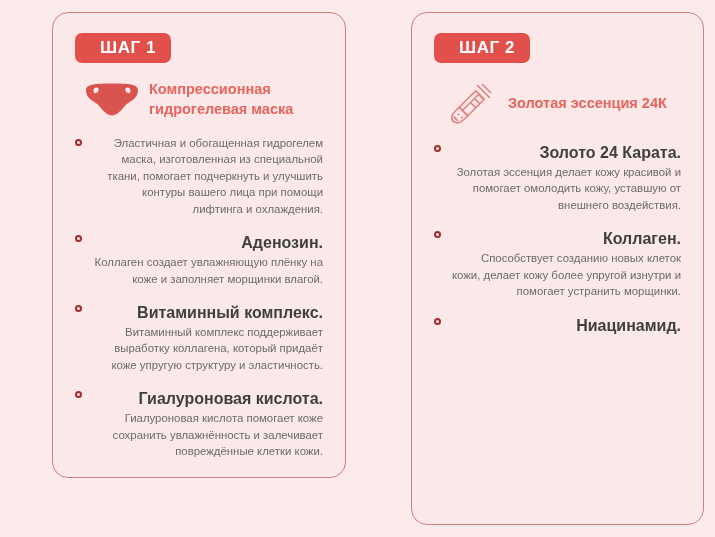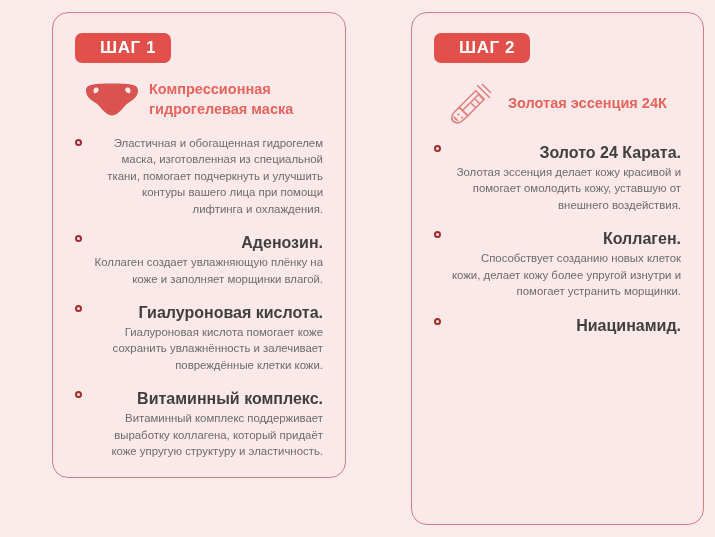--- a/index.html
+++ b/index.html
@@ -142,27 +142,27 @@
           <span class="bullet"></span>
           <span class="item-body">Эластичная и обогащенная гидрогелем маска, изготовленная из специальной ткани, помогает подчеркнуть и улучшить контуры вашего лица при помощи лифтинга и охлаждения.</span>
         </li>
         <li class="item">
           <span class="bullet"></span>
           <span class="item-title">Аденозин.</span>
           <span class="item-body">Коллаген создает увлажняющую плёнку на коже и заполняет морщинки влагой.</span>
         </li>
         <li class="item">
           <span class="bullet"></span>
+          <span class="item-title">Витаминный комплекс.</span>
+          <span class="item-body">Витаминный комплекс поддерживает выработку коллагена, который придаёт коже упругую структуру и эластичность.</span>
+        </li>
+        <li class="item">
+          <span class="bullet"></span>
           <span class="item-title">Гиалуроновая кислота.</span>
           <span class="item-body">Гиалуроновая кислота помогает коже сохранить увлажнённость и залечивает повреждённые клетки кожи.</span>
-        </li>
-        <li class="item">
-          <span class="bullet"></span>
-          <span class="item-title">Витаминный комплекс.</span>
-          <span class="item-body">Витаминный комплекс поддерживает выработку коллагена, который придаёт коже упругую структуру и эластичность.</span>
         </li>
       </ul>
 
     </div>
   </section>
 
   <section class="card card--right">
     <div class="card-inner">
 
       <div class="badge">ШАГ 2</div>

